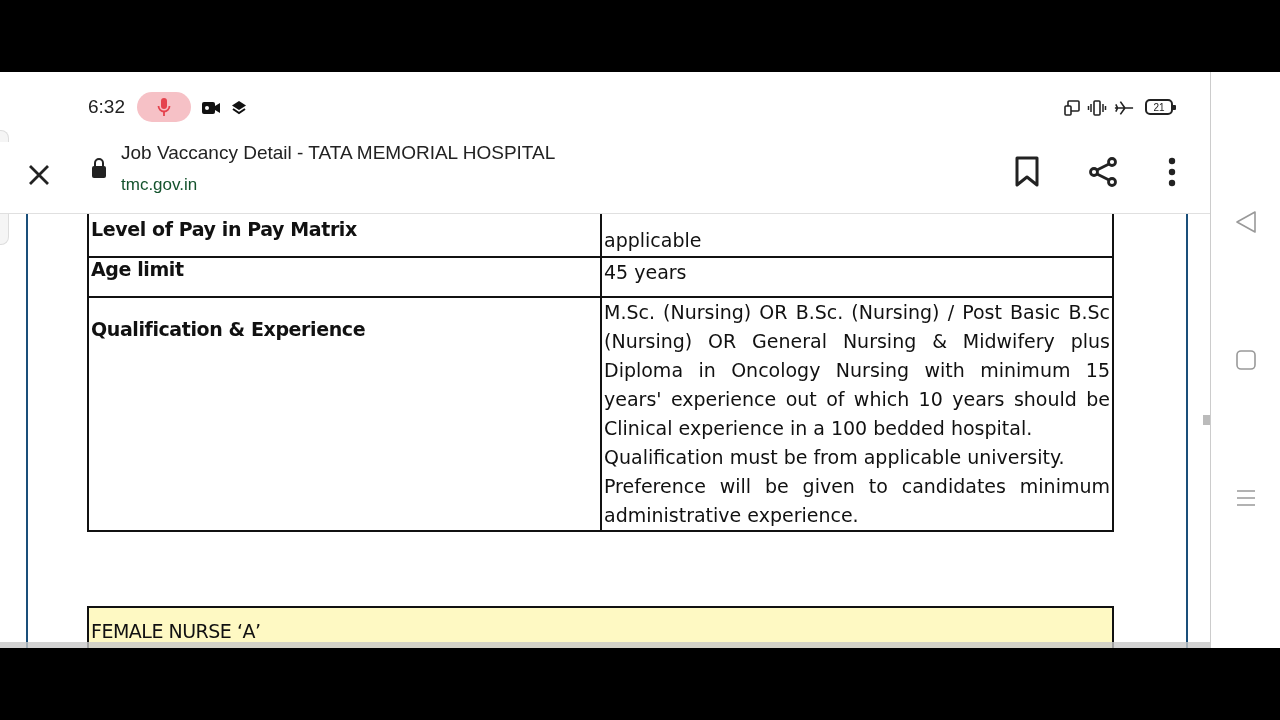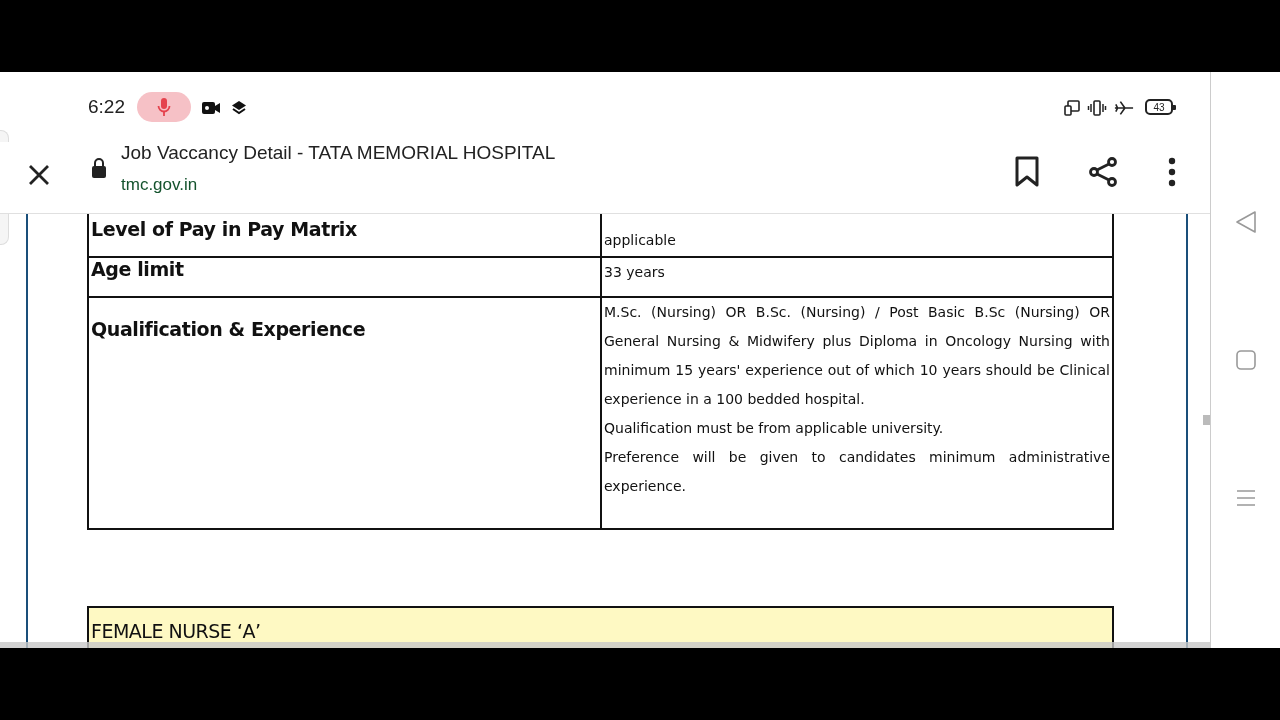--- a/index.html
+++ b/index.html
@@ -30,21 +30,21 @@
     .left-tab { position: absolute; left: 0; top: 58px; width: 9px; height: 115px; border: 1px solid #ddd; border-left: none; border-radius: 0 8px 8px 0; background: #f5f5f5; }
 
     
     .content { position: absolute; left: 0; top: 142px; width: 1210px; height: 434px; overflow: hidden; }
     .page-border-left { position: absolute; left: 26px; top: 0; width: 2px; height: 434px; background: #1a4f7a; }
     .page-border-right { position: absolute; left: 1186px; top: 0; width: 2px; height: 434px; background: #1a4f7a; }
 
     table.job-table { position: absolute; left: 87px; top: -20px; width: 1027px; border-collapse: collapse; font-family: "DejaVu Sans", sans-serif; }
     table.job-table td { border: 2px solid #111; vertical-align: top; padding: 0 2px; }
     td.label-cell { width: 513px; font-weight: bold; font-size: 19px; letter-spacing: -0.4px; }
-    td.value-cell { font-size: 14px; text-align: justify; line-height: 29px; padding-right: 20px; }
+    td.value-cell { font-size: 19px; text-align: justify; line-height: 29px; padding-right: 20px; }
     .row-pay td { height: 62px; }
     .row-pay td.label-cell { padding-top: 22px; }
     .row-pay td.value-cell { padding-top: 30px; }
     .row-age td { height: 40px; padding-top: 6px; }
     .row-qual td { height: 232px; padding-top: 2px; }
     .row-qual td.label-cell { padding-top: 20px; }
 
     .section-header { position: absolute; left: 87px; top: 392px; width: 1027px; height: 50px; background: #fef9c3; border: 2px solid #111; font-size: 19px; padding: 12px 2px; letter-spacing: -0.5px; }
 
     .h-scrollbar { position: absolute; left: 0; top: 428px; width: 1210px; height: 6px; background: #c8c8c8; opacity: 0.8; }
@@ -55,21 +55,21 @@
     .scroll-thumb { position: absolute; left: 1203px; top: 343px; width: 7px; height: 10px; background: #bbb; }
   </style>
 </head>
 <body>
 
 <div class="letterbox-top"></div>
 
 <div class="screen">
 
   <div class="status-bar">
-    <span class="status-time">6:22</span>
+    <span class="status-time">6:32</span>
     <div class="mic-pill">
       <svg width="14" height="20" viewBox="0 0 14 20">
         <rect x="4" y="1" width="6" height="11" rx="3" fill="#e5424d"></rect>
         <path d="M1.5 9 a5.5 5.5 0 0 0 11 0" stroke="#e5424d" stroke-width="1.8" fill="none"></path>
         <line x1="7" y1="14.5" x2="7" y2="19" stroke="#e5424d" stroke-width="1.8"></line>
       </svg>
     </div>
     <span class="status-icon" style="left:201px;">
       <svg width="20" height="14" viewBox="0 0 20 14">
           <rect x="1" y="1" width="13" height="12" rx="2" fill="#111"></rect>
@@ -98,21 +98,21 @@
           <line x1="16" y1="5" x2="16" y2="13" stroke="#222" stroke-width="1.5"></line>
           <line x1="18.5" y1="7" x2="18.5" y2="11" stroke="#222" stroke-width="1.5"></line>
         </svg>
     </span>
     <span class="status-icon" style="left:1114px;">
       <svg width="22" height="18" viewBox="0 0 22 18">
           <path d="M1 9 L21 9 M12 9 L7 2 M12 9 L7 16 M4 9 L2 5 M4 9 L2 13" stroke="#222" stroke-width="1.8" fill="none"></path>
         </svg>
     </span>
     <div class="battery">
-      <span>43</span>
+      <span>21</span>
     </div>
   </div>
 
   <div class="left-tab"></div>
 
   <div class="toolbar">
     <div class="close-btn">
       <svg width="24" height="24" viewBox="0 0 24 24">
           <path d="M3 3 L21 21 M21 3 L3 21" stroke="#222" stroke-width="2.8"></path>
         </svg>
@@ -151,21 +151,21 @@
     <div class="page-border-right"></div>
 
     <table class="job-table">
       <tbody>
           <tr class="row-pay">
         <td class="label-cell">Level of Pay in Pay Matrix</td>
         <td class="value-cell">applicable</td>
       </tr>
       <tr class="row-age">
         <td class="label-cell">Age limit</td>
-        <td class="value-cell">33 years</td>
+        <td class="value-cell">45 years</td>
       </tr>
       <tr class="row-qual">
         <td class="label-cell">Qualification &amp; Experience</td>
         <td class="value-cell">
           <div>M.Sc. (Nursing) OR B.Sc. (Nursing) / Post Basic B.Sc (Nursing) OR General Nursing &amp; Midwifery plus Diploma in Oncology Nursing with minimum 15 years' experience out of which 10 years should be Clinical experience in a 100 bedded hospital.</div>
           <div>Qualification must be from applicable university.</div>
           <div>Preference will be given to candidates minimum administrative experience.</div>
         </td>
       </tr>
     </tbody>

